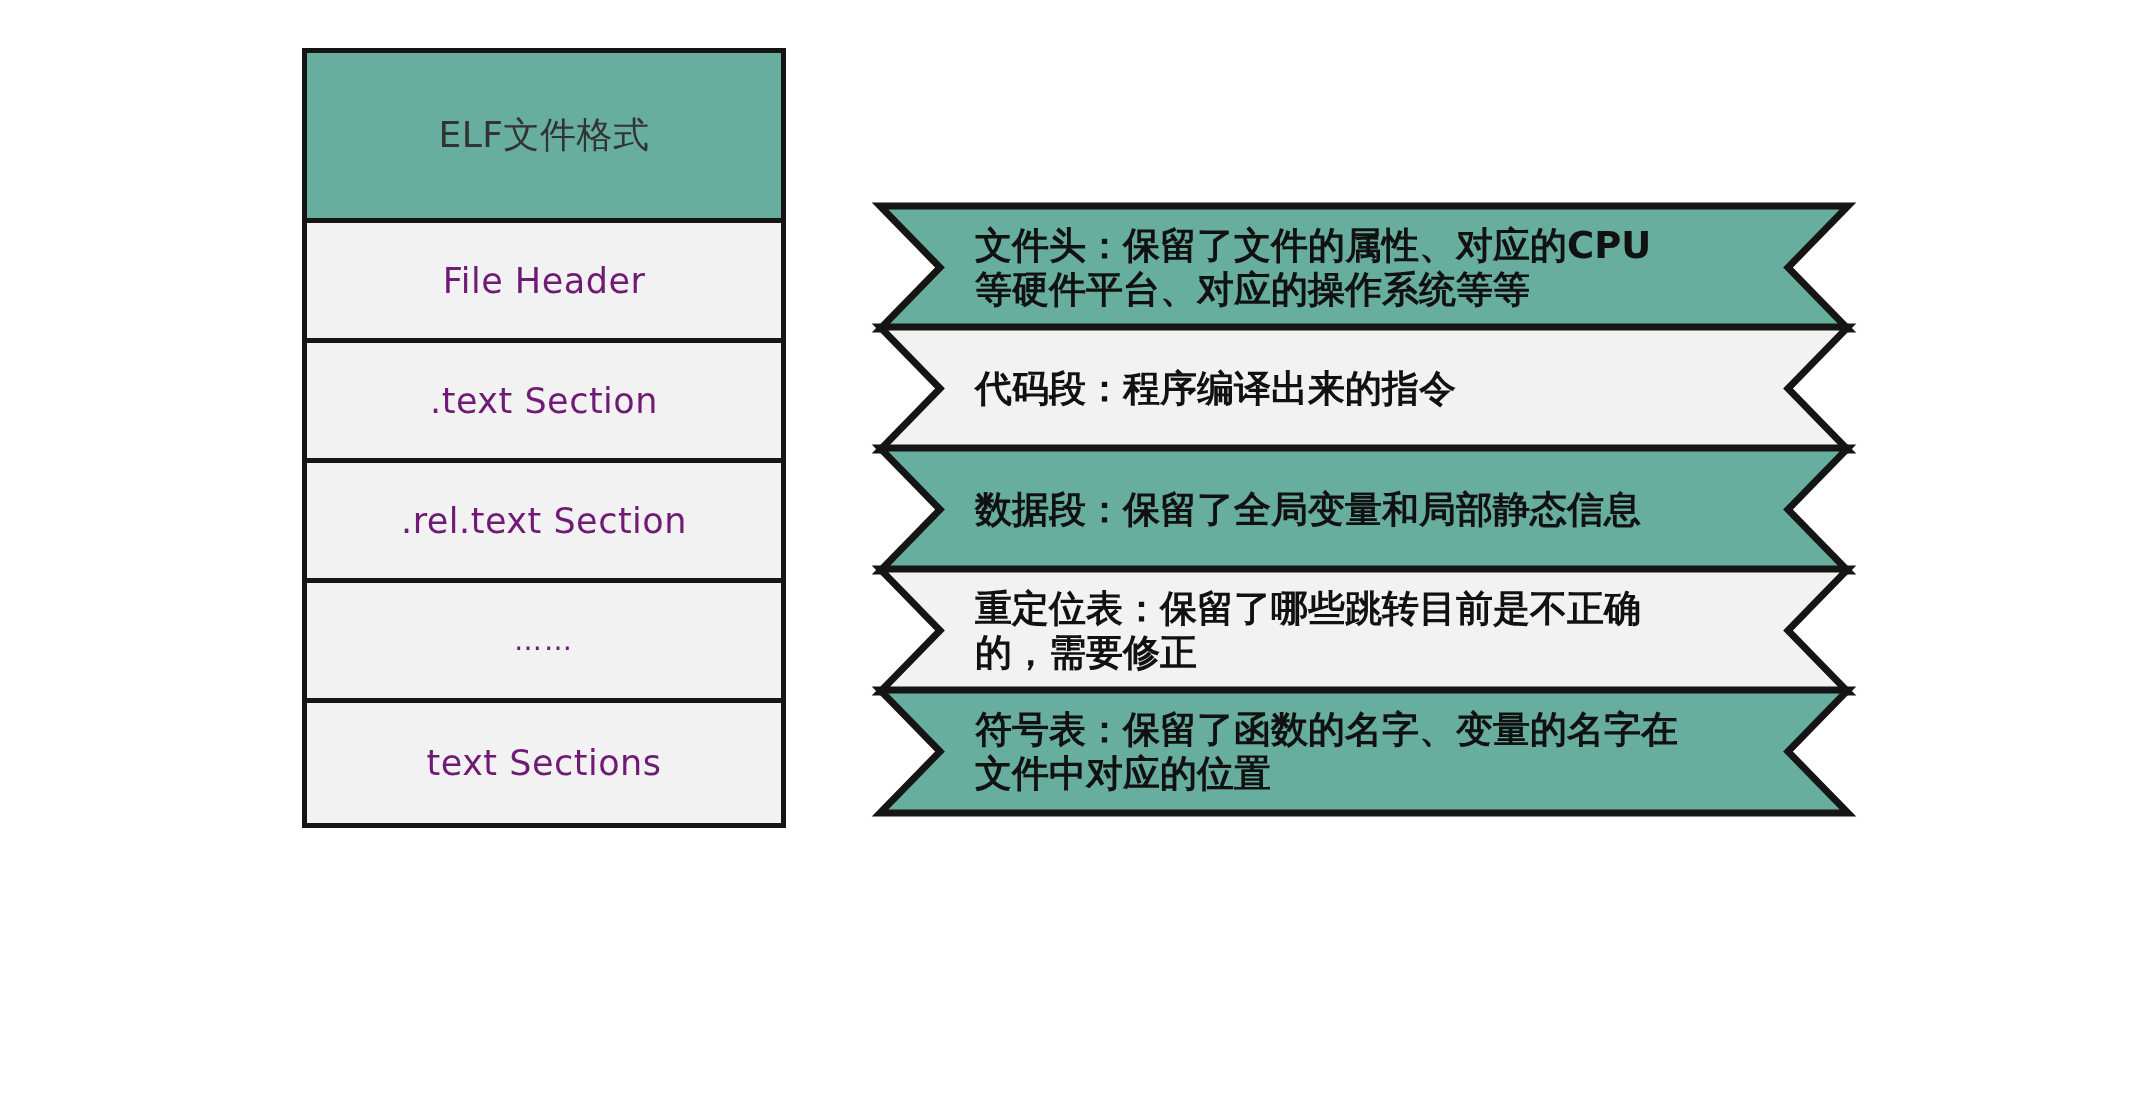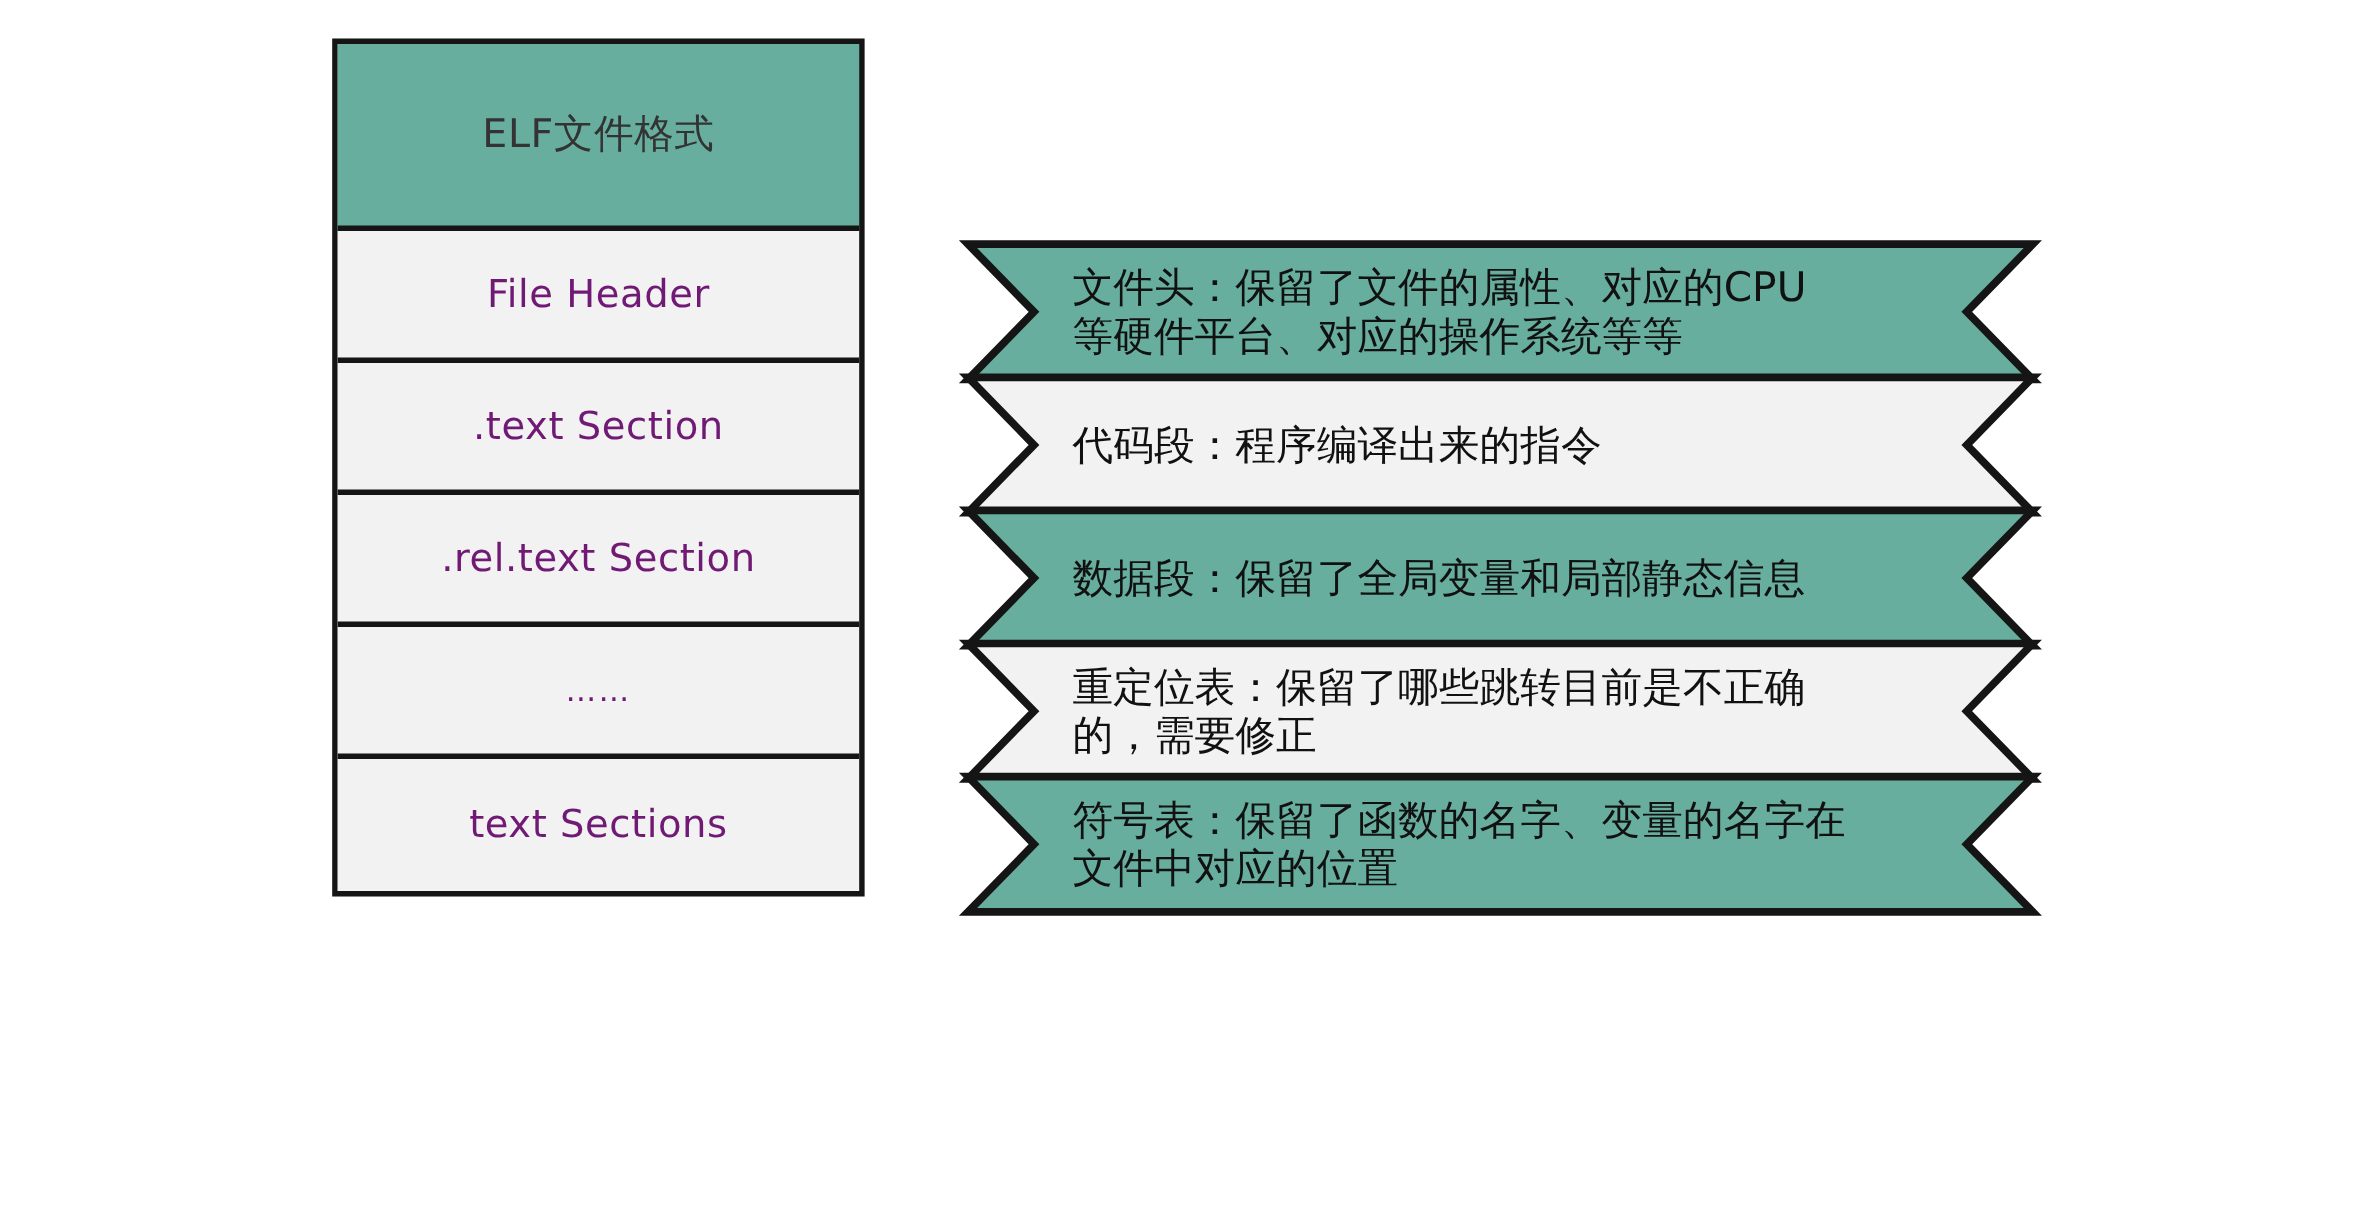--- a/index.html
+++ b/index.html
@@ -12,21 +12,21 @@
     height: 1116px;
     position: relative;
     overflow: hidden;
     font-family: "DejaVu Sans", "Liberation Sans", sans-serif;
   }
 
   
   #elf-stack {
     position: absolute;
     left: 302px;
-    top: 35px;
+    top: 48px;
     width: 484px;
     border: 5px solid #151515;
     box-sizing: border-box;
     background: #f2f2f2;
   }
   .stack-row {
     height: 120px;
     box-sizing: border-box;
     border-bottom: 5px solid #151515;
     display: flex;
@@ -48,22 +48,23 @@
   }
   .stack-row.is-ellipsis {
     font-size: 28px;
     letter-spacing: 2px;
   }
 
   
   #banner-group {
     position: absolute;
     left: 880px;
-    top: 222px;
+    top: 206px;
     width: 968px;
+    font-weight: bold;
   }
   .banner {
     position: relative;
     height: 123px;
     margin-bottom: -2px;
   }
   .banner-shape {
     position: absolute;
     inset: 0;
   }

